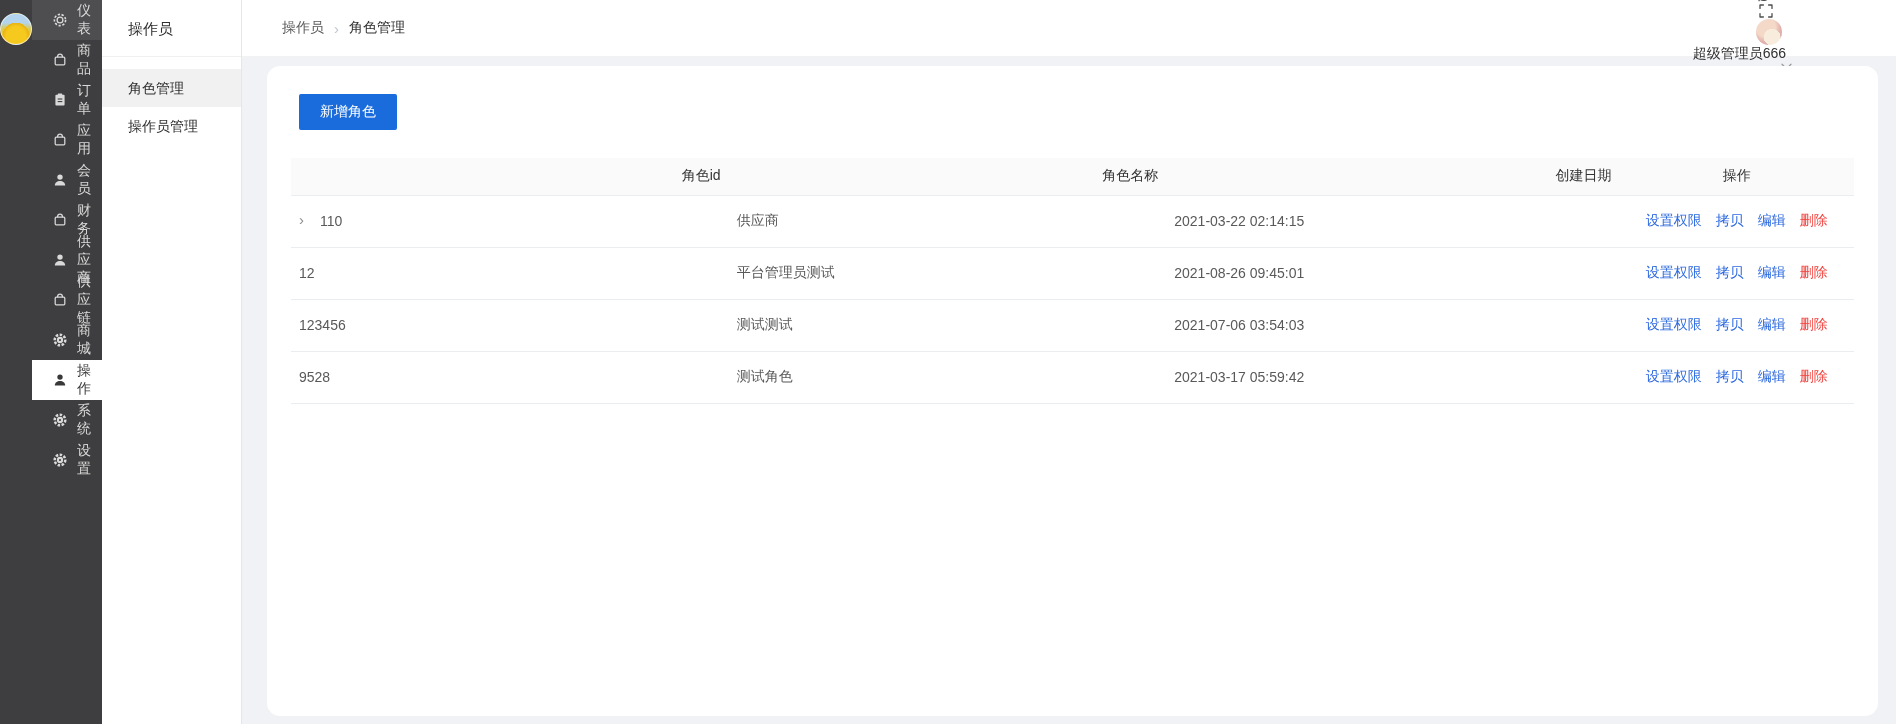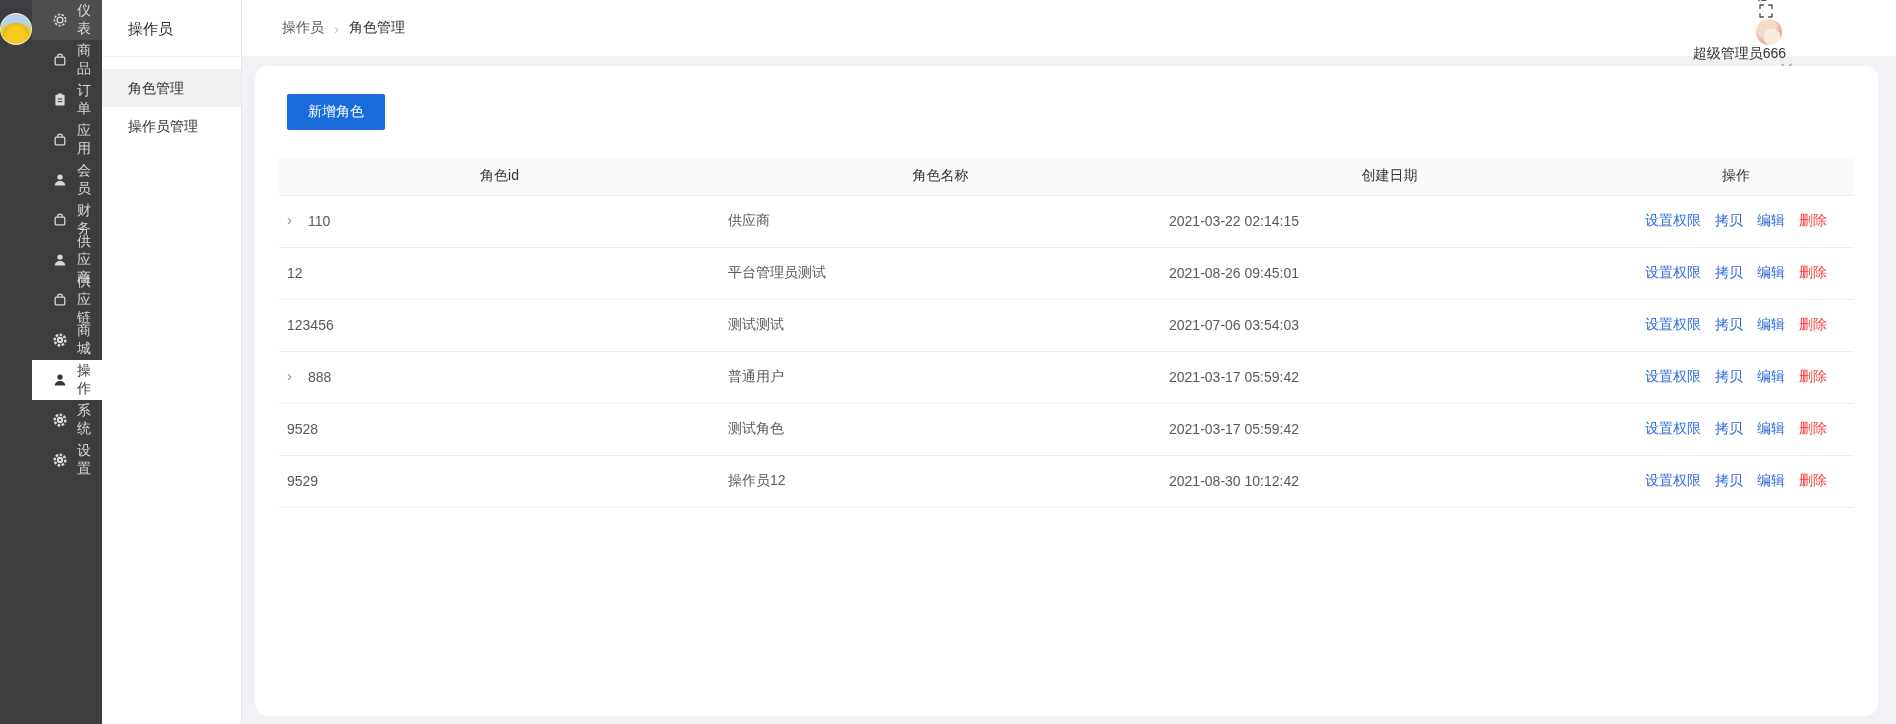--- a/index.html
+++ b/index.html
@@ -50,28 +50,28 @@
   .ico-fullscreen{margin-right:18px;}
   .avatar{width:26px;height:26px;border-radius:50%;margin-right:10px;cursor:pointer;
     background:
       radial-gradient(circle at 62% 70%, #f8ecdd 0 34%, rgba(0,0,0,0) 35%),
       radial-gradient(circle at 38% 32%, #f4d9c8 0 40%, #e3b4ae 60%, #cf98a0 100%);}
   .username{color:#303030;margin-right:6px;cursor:pointer;}
   .user-caret{display:inline-flex;cursor:pointer;}
   .user-caret svg{width:11px;height:7px;}
 
   .content{flex:1;padding:9px 18px 8px 13px;min-height:0;}
-  .card{background:#fff;height:100%;border-radius:13px;}
+  .card{background:#fff;height:100%;border-radius:13px;margin-left:12px;}
   .card-toolbar{padding:28px 32px 0;}
   .btn-primary{height:36px;padding:0 21px;background:var(--primary);color:#fff;font-size:14px;border:none;border-radius:2px;cursor:pointer;font-family:inherit;}
 
   .table-wrap{margin:28px 24px 0;}
   table{width:100%;border-collapse:collapse;table-layout:fixed;font-size:14px;}
   col.c1{width:28%;} col.c2{width:28%;} col.c3{width:29%;} col.c4{width:15%;}
-  thead th{background:#fafafa;height:37px;font-weight:400;color:#333;text-align:center;padding:0 8px;border-bottom:1px solid var(--border);}
+  thead th{background:#fafafa;height:37px;font-weight:400;color:#333;text-align:right;padding:0 8px;border-bottom:1px solid var(--border);}
   thead th.center{text-align:center;}
   tbody td{height:52px;padding:8px 8px;border-bottom:1px solid var(--border);color:#595959;}
   .expand{display:inline-block;width:12px;margin-right:9px;color:#8c8c8c;font-size:15px;line-height:1;transform:translateY(-1px);cursor:pointer;}
   .cell-actions{text-align:center;white-space:nowrap;}
   .cell-actions a{color:var(--link);text-decoration:none;margin-left:14px;cursor:pointer;}
   .cell-actions a:first-child{margin-left:0;}
   .cell-actions a.danger{color:var(--danger);text-align:center;}
 </style>
 </head>
 <body>
@@ -273,37 +273,25 @@
                   <td>2021-08-26 09:45:01</td>
                   <td class="cell-actions"><a>设置权限</a><a>拷贝</a><a>编辑</a><a class="danger">删除</a></td>
                 </tr>
                 <tr>
                   <td class="cell-id"><span>123456</span></td>
                   <td>测试测试</td>
                   <td>2021-07-06 03:54:03</td>
                   <td class="cell-actions"><a>设置权限</a><a>拷贝</a><a>编辑</a><a class="danger">删除</a></td>
                 </tr>
                 <tr>
-                  <td class="cell-id"><span class="expand">›</span><span>888</span></td>
-                  <td>普通用户</td>
-                  <td>2021-03-17 05:59:42</td>
-                  <td class="cell-actions"><a>设置权限</a><a>拷贝</a><a>编辑</a><a class="danger">删除</a></td>
-                </tr>
-                <tr>
                   <td class="cell-id"><span>9528</span></td>
                   <td>测试角色</td>
                   <td>2021-03-17 05:59:42</td>
                   <td class="cell-actions"><a>设置权限</a><a>拷贝</a><a>编辑</a><a class="danger">删除</a></td>
                 </tr>
-                <tr>
-                  <td class="cell-id"><span>9529</span></td>
-                  <td>操作员12</td>
-                  <td>2021-08-30 10:12:42</td>
-                  <td class="cell-actions"><a>设置权限</a><a>拷贝</a><a>编辑</a><a class="danger">删除</a></td>
-                </tr>
               </tbody>
           </table>
         </div>
       </div>
     </div>
 
   </div>
 </div>
 
 </body></html>

